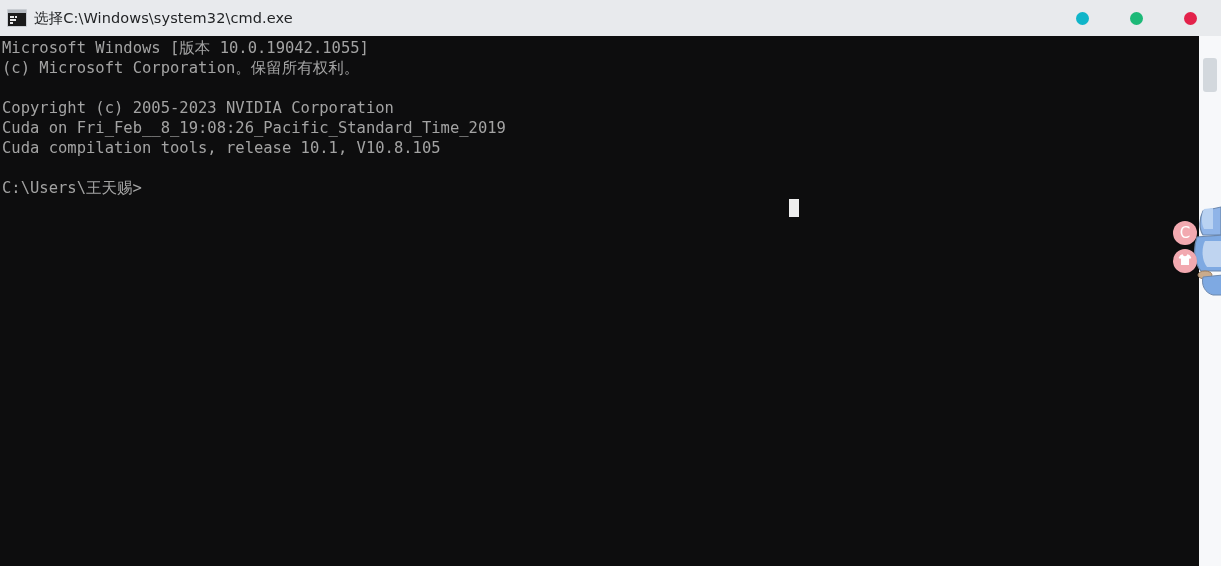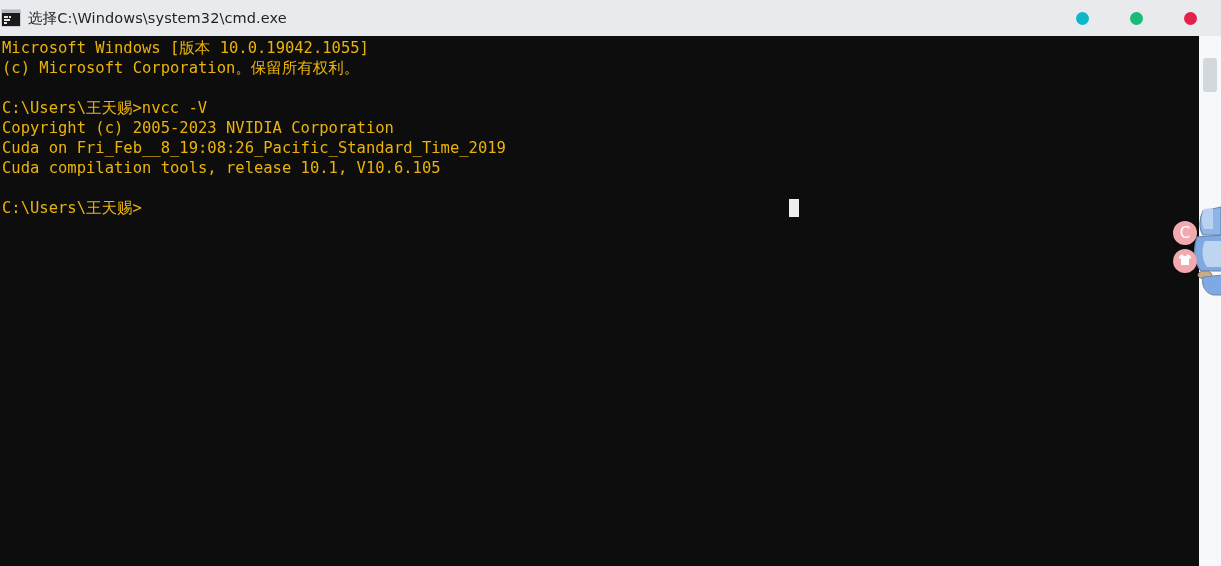--- a/index.html
+++ b/index.html
@@ -25,20 +25,21 @@
   
   .titlebar {
     position: absolute;
     left: 0; top: 0;
     width: 1221px;
     height: 36px;
     background: #e8eaed;
     display: flex;
     align-items: center;
     box-sizing: border-box;
+    padding-left: 6px;
   }
 
   .app-icon {
     width: 22px;
     height: 20px;
     flex: 0 0 auto;
     margin-right: 6px;
     position: relative;
   }
 
@@ -78,21 +79,21 @@
     background: #0d0d0e;
     overflow: hidden;
     box-sizing: border-box;
     padding: 2px 0 0 2px;
   }
 
   .term-line {
     font-family: "DejaVu Sans Mono", "Liberation Mono", monospace;
     font-size: 15.5px;
     line-height: 20px;
-    color: #eab308;
+    color: #a3a3a3;
     white-space: pre;
     height: 20px;
     letter-spacing: 0px;
   }
   .term-line.blank { color: transparent; }
 
   .cursor-block {
     position: absolute;
     left: 789px;
     top: 163px;
@@ -182,24 +183,23 @@
       <span class="dot cyan"></span>
       <span class="dot green"></span>
       <span class="dot red"></span>
     </div>
   </div>
 
   <div class="terminal">
     <div class="term-line">Microsoft Windows [版本 10.0.19042.1055]</div>
     <div class="term-line">(c) Microsoft Corporation。保留所有权利。</div>
     <div class="term-line blank"></div>
-    <div class="term-line">C:\Users\王天赐&gt;nvcc -V</div>
     <div class="term-line">Copyright (c) 2005-2023 NVIDIA Corporation</div>
     <div class="term-line">Cuda on Fri_Feb__8_19:08:26_Pacific_Standard_Time_2019</div>
-    <div class="term-line">Cuda compilation tools, release 10.1, V10.6.105</div>
+    <div class="term-line">Cuda compilation tools, release 10.1, V10.8.105</div>
     <div class="term-line blank"></div>
     <div class="term-line">C:\Users\王天赐&gt;</div>
 
     <div class="cursor-block"></div>
   </div>
 
   <div class="scrollbar-track">
     <div class="scrollbar-thumb"></div>
   </div>
 

